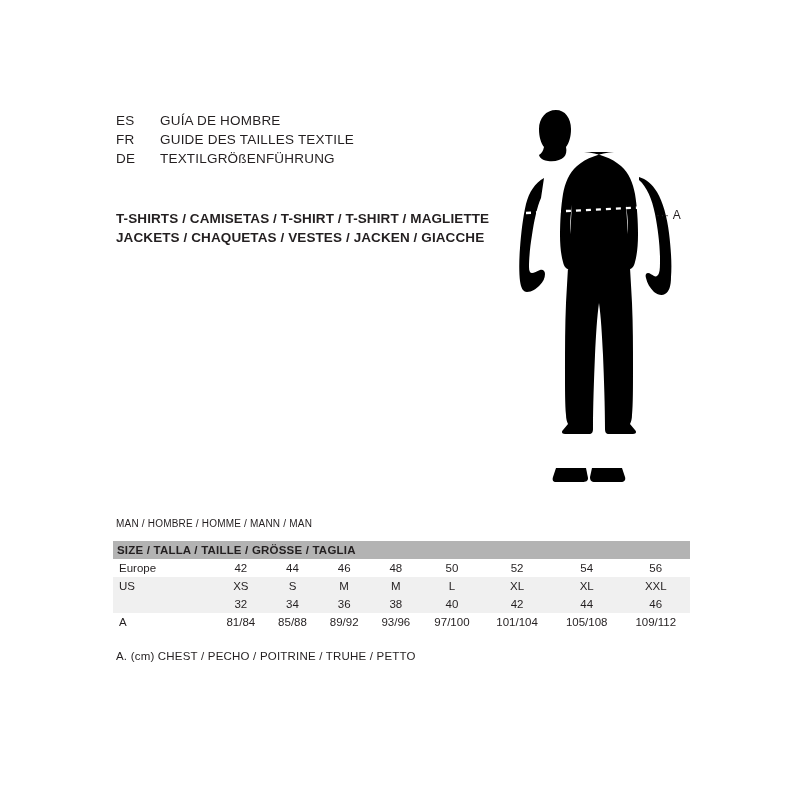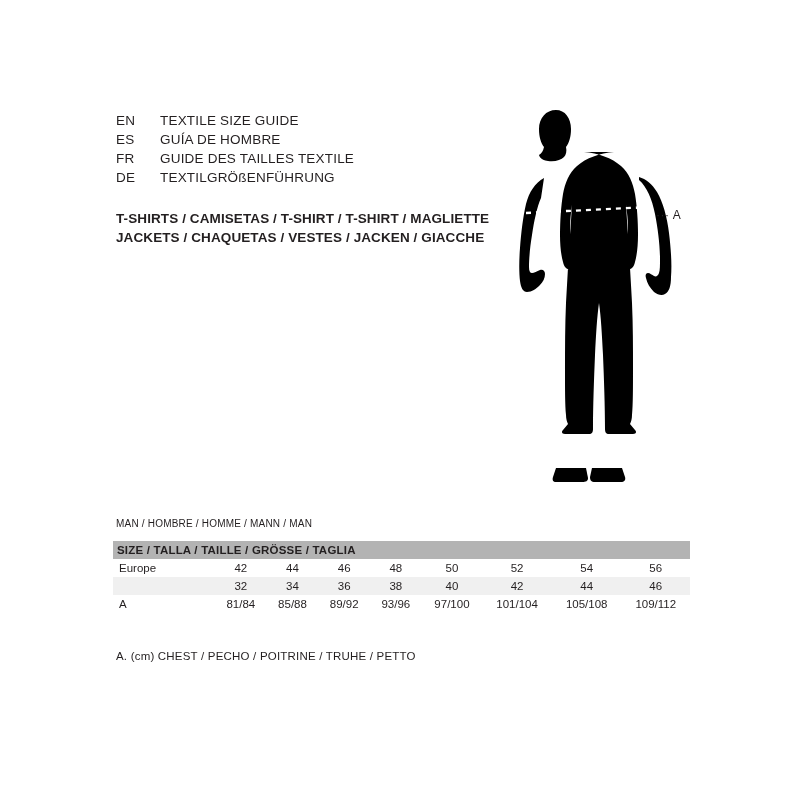--- a/index.html
+++ b/index.html
@@ -126,24 +126,20 @@
     font-size: 11.5px;
     letter-spacing: 0.2px;
   }
 </style>
 </head>
 <body>
 
 <div class="page">
 
   <div class="lang-block">
-    <div class="lang-row">
-      <span class="lang-code">EN</span>
-      <span class="lang-text">TEXTILE SIZE GUIDE</span>
-    </div>
     <div class="lang-row">
       <span class="lang-code">ES</span>
       <span class="lang-text">GUÍA DE HOMBRE</span>
     </div>
     <div class="lang-row">
       <span class="lang-code">FR</span>
       <span class="lang-text">GUIDE DES TAILLES TEXTILE</span>
     </div>
     <div class="lang-row">
       <span class="lang-code">DE</span>
@@ -251,20 +247,31 @@
         <td>42</td>
         <td>44</td>
         <td>46</td>
         <td>48</td>
         <td>50</td>
         <td>52</td>
         <td>54</td>
         <td>56</td>
       </tr>
       <tr class="band-light">
+        <td class="label-cell">US</td>
+        <td>XS</td>
+        <td>S</td>
+        <td>M</td>
+        <td>M</td>
+        <td>L</td>
+        <td>XL</td>
+        <td>XL</td>
+        <td>XXL</td>
+      </tr>
+      <tr class="band-light">
         <td class="label-cell"></td>
         <td>32</td>
         <td>34</td>
         <td>36</td>
         <td>38</td>
         <td>40</td>
         <td>42</td>
         <td>44</td>
         <td>46</td>
       </tr>

